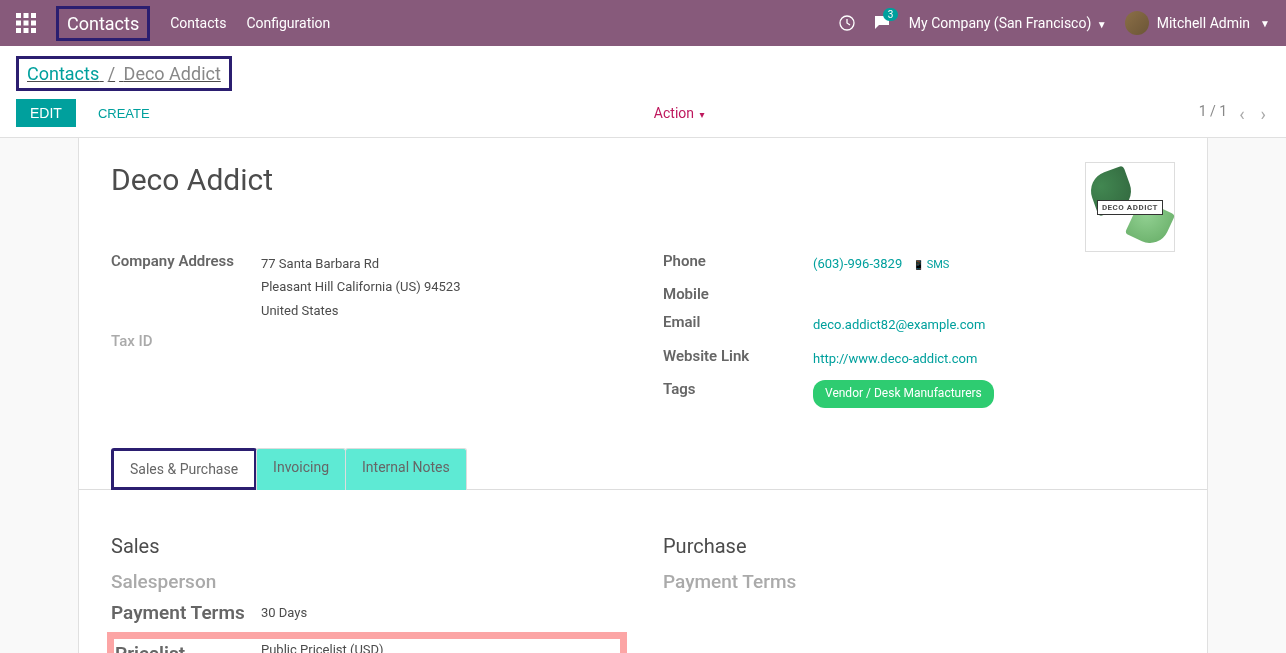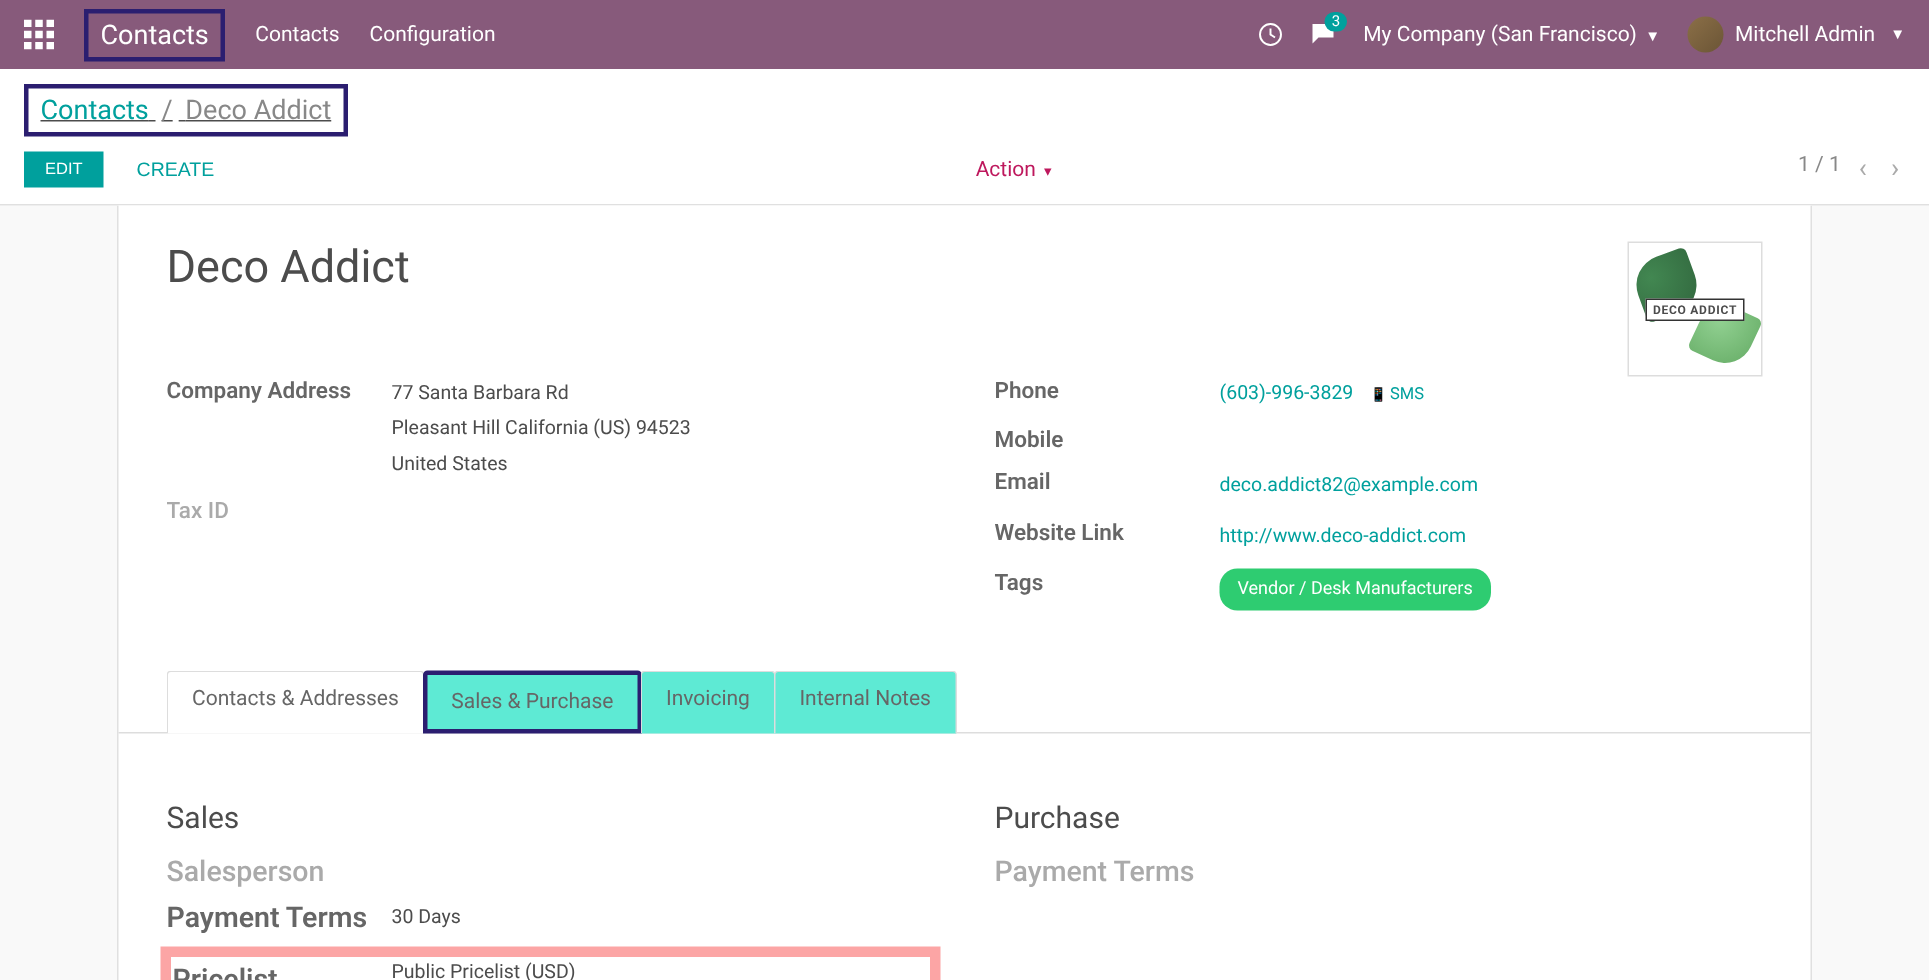--- a/index.html
+++ b/index.html
@@ -22,21 +22,21 @@
 
     
     .control-panel { background: #fff; border-bottom: 1px solid #e0e0e0; padding: 10px 16px; }
     .breadcrumb-box { border: 3px solid #2b1e70; display: inline-block; padding: 4px 8px; margin-bottom: 8px; }
     .breadcrumb { font-size: 18px; text-decoration: underline; }
     .breadcrumb .root { color: #00a09d; cursor: pointer; }
     .breadcrumb .sep { color: #888; margin: 0 4px; }
     .breadcrumb .current { color: #888; }
     .cp-row { display: flex; align-items: center; }
     .cp-left { display: flex; gap: 12px; align-items: center; }
-    .btn-edit { background: #00a09d; color: #fff; border: none; padding: 6px 14px; font-size: 11px; font-weight: 500; cursor: pointer; }
+    .btn-edit { background: #00a09d; color: #fff; border: none; padding: 6px 14px; font-size: 14px; font-weight: 500; cursor: pointer; }
     .btn-create { background: transparent; color: #00a09d; border: none; padding: 6px 10px; font-size: 13px; font-weight: 500; cursor: pointer; }
     .cp-center { flex: 1; display: flex; justify-content: center; }
     .action-dd { cursor: pointer; color: #be185d; font-size: 14px; }
     .cp-right { display: flex; gap: 8px; color: #888; }
     .pager-arrow { font-size: 18px; cursor: pointer; color: #aaa; padding: 0 4px; }
 
     
     .sheet-wrapper { display: flex; justify-content: center; padding: 0; }
     .sheet { background: #fff; width: 1130px; border: 1px solid #e0e0e0; border-top: none; padding: 24px 32px 40px; position: relative; }
     .title-row { display: flex; justify-content: space-between; align-items: flex-start; }
@@ -200,21 +200,20 @@
         <div class="field-row">
           <span class="field-label">Tags</span>
           <span class="field-value">
             <span class="tag-pill">Vendor / Desk Manufacturers</span>
           </span>
         </div>
       </div>
     </div>
 
     <div class="tabs">
-      <span class="tab">Contacts &amp; Addresses</span>
       <span class="tab tab-active-box">Sales &amp; Purchase</span>
       <span class="tab">Invoicing</span>
       <span class="tab">Internal Notes</span>
     </div>
 
     <div class="sections">
       <div class="section-col">
         <h2 class="section-title">Sales</h2>
         <div class="sub-row">
           <span class="sub-label muted">Salesperson</span>

